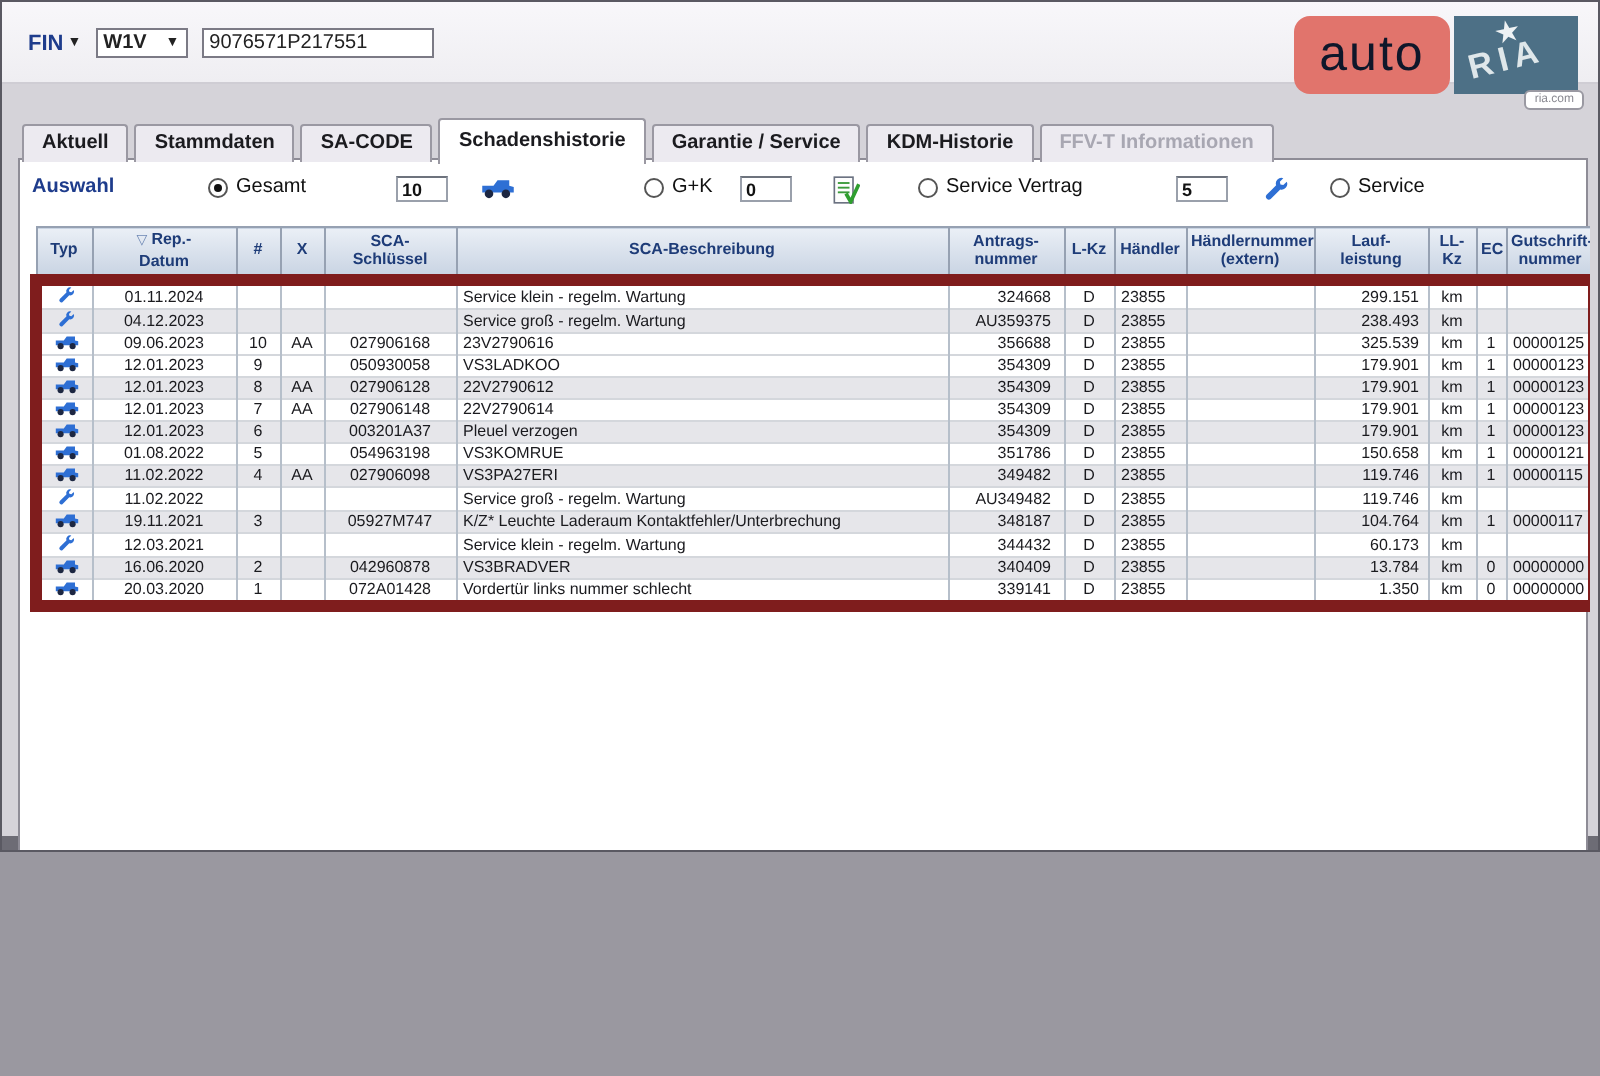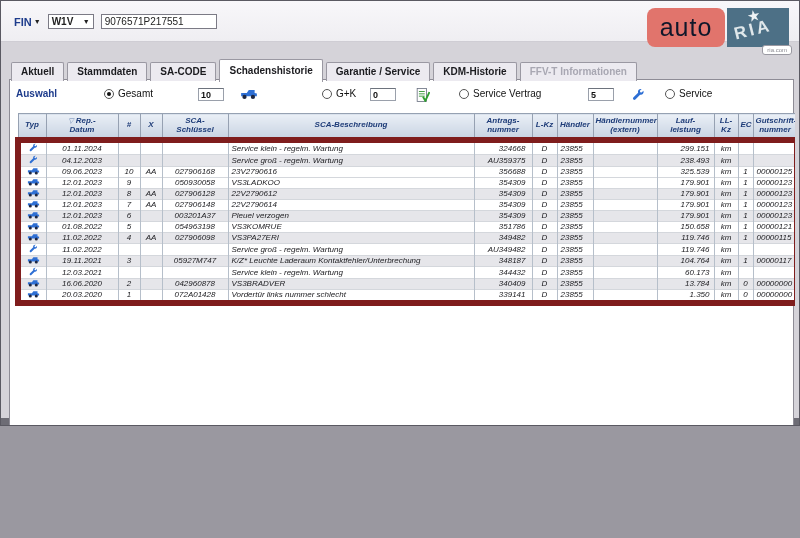--- a/index.html
+++ b/index.html
@@ -46,21 +46,21 @@
   .auswahl-label { color:#1e3c8c; font-weight:bold; }
   .radio { width:10px; height:10px; border:1px solid #555; border-radius:50%; background:#fff;
            display:inline-block; position:relative; }
   .radio.selected::after { content:""; position:absolute; top:2px; left:2px; width:4px; height:4px;
                            border-radius:50%; background:#111; }
   .count-box { border:1px solid #9aa0ab; border-top-color:#6d737d; background:#fff; width:26px; height:13px;
                font-size:9px; font-weight:bold; text-align:right; padding:0 2px; line-height:12px; color:#111; }
   .f-icon { display:inline-flex; align-items:center; justify-content:center; }
 
   
-  .table-wrap { position:absolute; top:33px; left:5px; width:780px; overflow:hidden;font-style:italic; }
+  .table-wrap { position:absolute; top:33px; left:5px; width:780px; overflow:hidden; }
   table { border-collapse:collapse; table-layout:fixed; width:779px; font-size:8px; }
   th { background:linear-gradient(#eaeff6,#c9d4e3); color:#1e3c78; font-weight:bold;
        border:1px solid #96a1b2; padding:1px 2px; height:26px; line-height:1.2;
        white-space:pre-line; vertical-align:middle; text-align:center; overflow:hidden; }
   td { height:11px; padding:0 3px; border-left:1px solid #b6bfca; border-right:1px solid #b6bfca;
        border-top:1px solid #d4d7dc; white-space:nowrap; overflow:hidden; color:#1a1a1e; vertical-align:middle; }
   tr.row:first-child td { border-top:none; }
   tbody { border:6px solid #7f1d1d; }
   tr.even td { background:#e6e6ea; }
   tr.odd td { background:#fff; }

